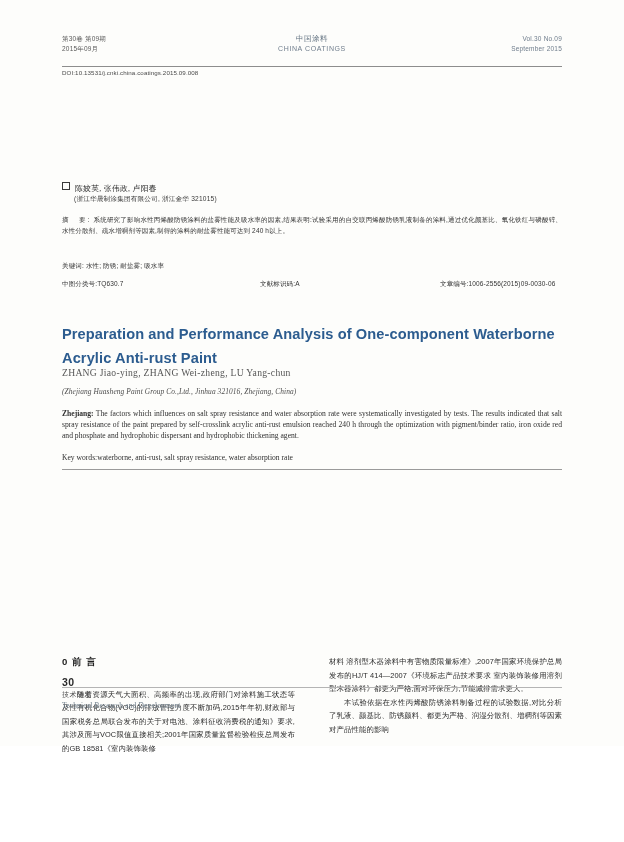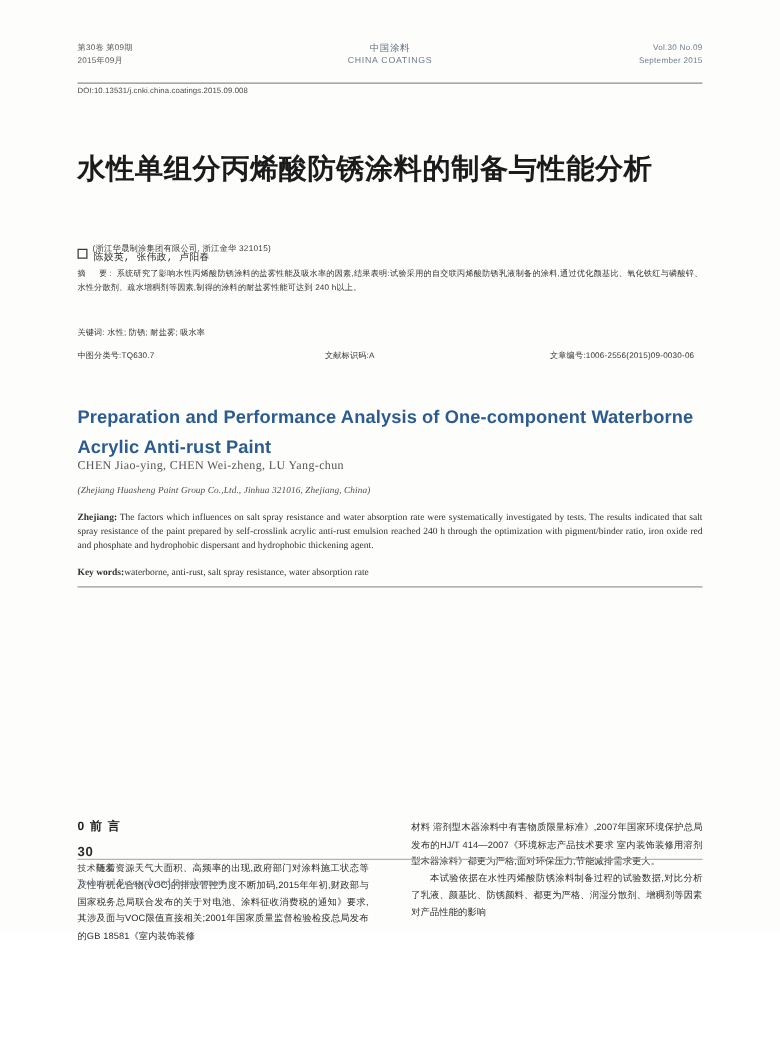--- a/index.html
+++ b/index.html
@@ -97,25 +97,24 @@
     line-height: 31px;
     color: #1b1b1b;
     letter-spacing: 0.5px;
   }
 
   
   .cn-authors {
     position: absolute;
     left: 62px;
     top: 182px;
-    font-family: Liberation Mono, monospace;
+    font-family: Liberation Serif, serif;
     font-size: 7.8px;
     color: #2b2b2b;
     letter-spacing: 0.3px;
-    margin-top: 17px;
   }
   .sq {
     display: inline-block;
     width: 6px;
     height: 6px;
     border: 1px solid #3a3a3a;
     margin-right: 5px;
     vertical-align: 1px;
   }
   .cn-affil {
@@ -216,21 +215,21 @@
   .en-key {
     position: absolute;
     left: 62px;
     right: 62px;
     top: 452px;
     font-family: "Liberation Serif", serif;
     font-size: 7.6px;
     line-height: 11.2px;
     color: #2f2f2f;
   }
-  .en-key b { font-weight: bold; }
+  .en-key b { font-weight: normal; }
   .en-rule {
     position: absolute;
     left: 62px;
     right: 62px;
     top: 469px;
     border-top: 0.8px solid #9a9a9a;
   }
 
   
   .body-cols {
@@ -315,21 +314,20 @@
       <div>CHINA COATINGS</div>
     </div>
     <div class="hdr-right">
       <div>Vol.30  No.09</div>
       <div>September  2015</div>
     </div>
   </div>
   <div class="hdr-rule"></div>
   <div class="doi">DOI:10.13531/j.cnki.china.coatings.2015.09.008</div>
 
-  <h1 class="cn-title">水性单组分丙烯酸防锈涂料的制备与性能分析</h1>
 
   <div class="cn-authors">
     <span class="sq"></span><span>陈姣英, 张伟政, 卢阳春</span>
   </div>
   <div class="cn-affil">(浙江华晟制涂集团有限公司, 浙江金华   321015)</div>
 
   <div class="cn-abs">
     <span class="lbl">摘　要:</span>
     <span>系统研究了影响水性丙烯酸防锈涂料的盐雾性能及吸水率的因素,结果表明:试验采用的自交联丙烯酸防锈乳液制备的涂料,通过优化颜基比、氧化铁红与磷酸锌、水性分散剂、疏水增稠剂等因素,制得的涂料的耐盐雾性能可达到 240 h以上。</span>
   </div>
@@ -337,21 +335,21 @@
     <span>关键词:</span>
     <span>水性; 防锈; 耐盐雾; 吸水率</span>
   </div>
   <div class="cn-codes">
     <span class="c1"><span>中图分类号:</span><span>TQ630.7</span></span>
     <span class="c2"><span>文献标识码:</span><span>A</span></span>
     <span class="c3"><span>文章编号:</span><span>1006-2556(2015)09-0030-06</span></span>
   </div>
 
   <h2 class="en-title">Preparation and Performance Analysis of One-component Waterborne Acrylic Anti-rust Paint</h2>
-  <div class="en-authors">CHEN Jiao-ying, CHEN Wei-zheng, LU Yang-chun</div>
+  <div class="en-authors">ZHANG Jiao-ying, ZHANG Wei-zheng, LU Yang-chun</div>
   <div class="en-affil">(Zhejiang Huasheng Paint Group Co.,Ltd., Jinhua 321016, Zhejiang, China)</div>
   <div class="en-abs">
     <b>Zhejiang:</b>
     <span>The factors which influences on salt spray resistance and water absorption rate were systematically investigated by tests. The results indicated that salt spray resistance of the paint prepared by self-crosslink acrylic anti-rust emulsion reached 240 h through the optimization with pigment/binder ratio, iron oxide red and phosphate and hydrophobic dispersant and hydrophobic thickening agent.</span>
   </div>
   <div class="en-key">
     <b>Key words:</b><span>waterborne, anti-rust, salt spray resistance, water absorption rate</span>
   </div>
   <div class="en-rule"></div>
 

